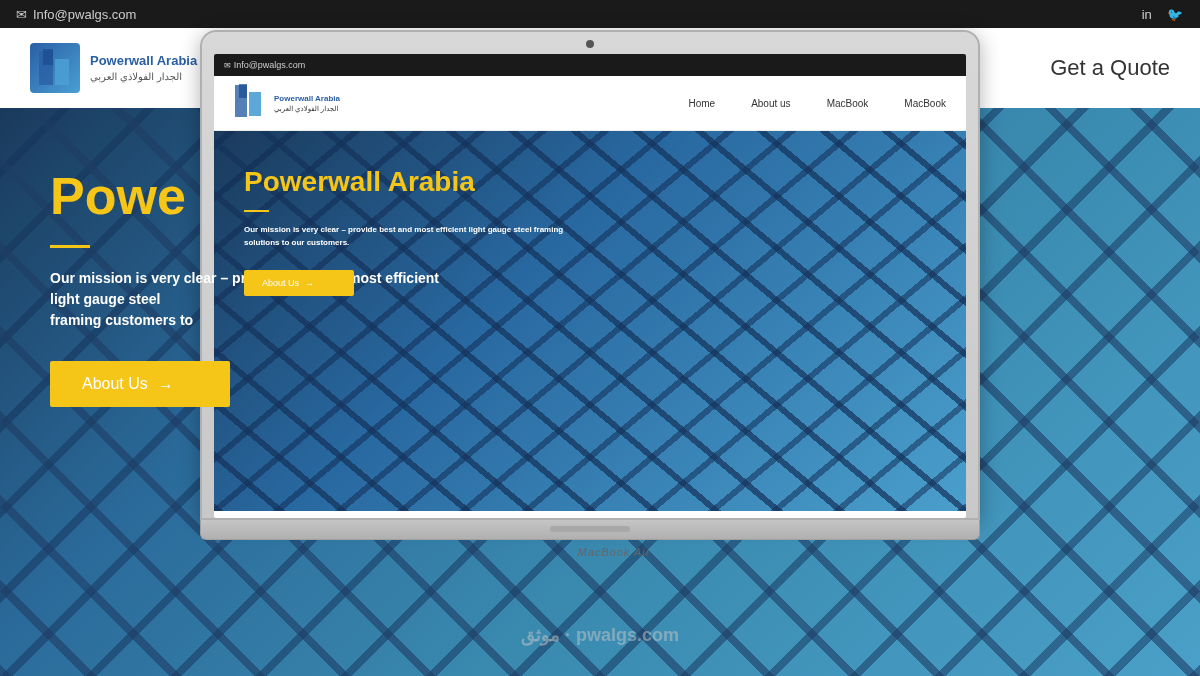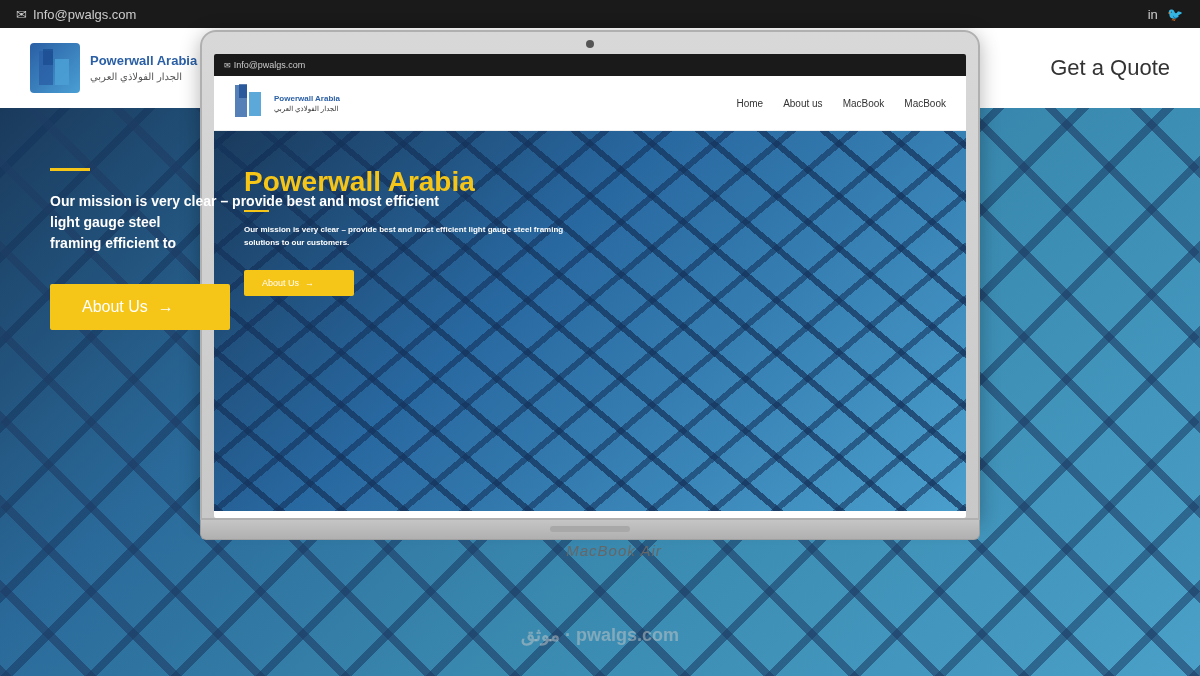--- a/index.html
+++ b/index.html
@@ -32,21 +32,21 @@
     }
     .bg-topbar-email {
       color: #ccc;
       font-size: 13px;
       display: flex;
       align-items: center;
       gap: 6px;
     }
     .bg-topbar-icons {
       display: flex;
-      gap: 10px;
+      gap: 16px;
       text-align: center;
     }
     .bg-topbar-icon {
       color: #ccc;
       font-size: 13px;
     }
 
     
     .bg-header {
       background: #fff;
@@ -265,21 +265,21 @@
       color: #333;
       line-height: 1.4;
     }
     .screen-logo-text .main {
       font-weight: bold;
       font-size: 8px;
       color: #2a5fa5;
     }
     .screen-nav {
       display: flex;
-      gap: 20px;
+      gap: 36px;
       align-items: center;
     }
     .screen-nav a {
       font-size: 10px;
       color: #333;
       text-decoration: none;
       cursor: pointer;
     }
 
     
@@ -377,21 +377,21 @@
       width: 80px;
       height: 6px;
       background: #a8a8a8;
       border-radius: 3px;
     }
     .laptop-label-area {
       text-align: center;
       margin-top: 2px;
     }
     .laptop-label {
-      font-size: 15px;
+      font-size: 11px;
       color: #666;
       letter-spacing: 1px;
       font-style: italic;
       padding-left: 48px;
     }
 
     
     .watermark {
       position: absolute;
       bottom: 30px;
@@ -433,24 +433,25 @@
         <div class="main">Powerwall Arabia</div>
         <div class="arabic">الجدار الفولاذي العربي</div>
       </div>
     </div>
     <button class="bg-get-quote">Get a Quote</button>
   </div>
 
   <div class="bg-hero">
     <div class="bg-hero-image"></div>
     <div class="bg-hero-content">
+      <div class="bg-hero-title">Powe</div>
       <div class="bg-hero-divider"></div>
       <div class="bg-hero-subtitle">
         <span>Our mission is very clear – provide best and most efficient light gauge steel</span><br>
-        <span>framing efficient to</span>
+        <span>framing customers to</span>
       </div>
       <button class="bg-about-btn">
         <span>About Us</span>
         <span>→</span>
       </button>
     </div>
   </div>
 </div>
 
 <div class="laptop-wrapper">

